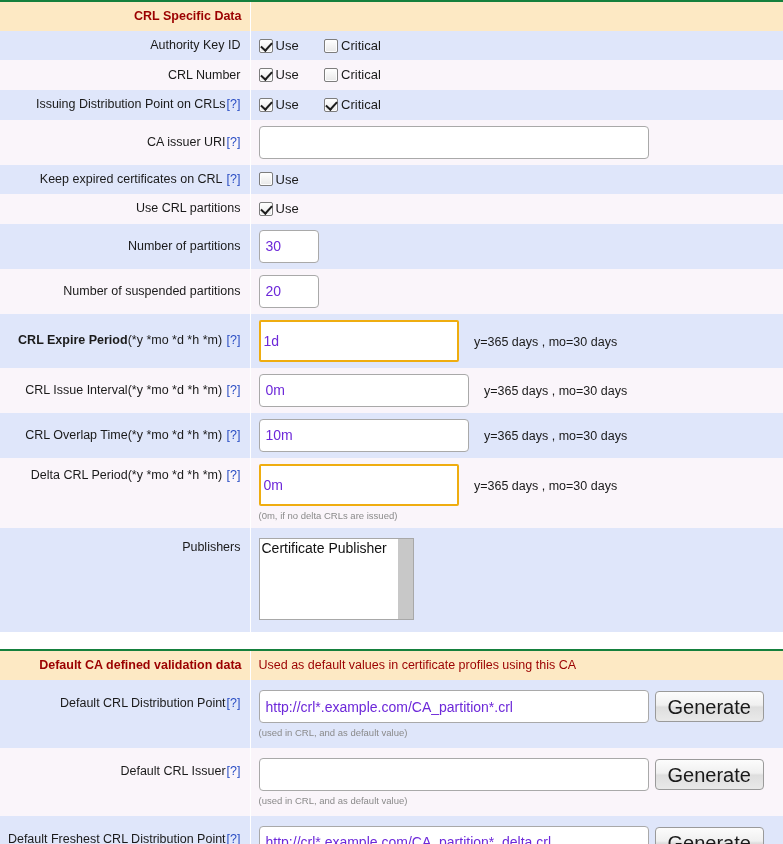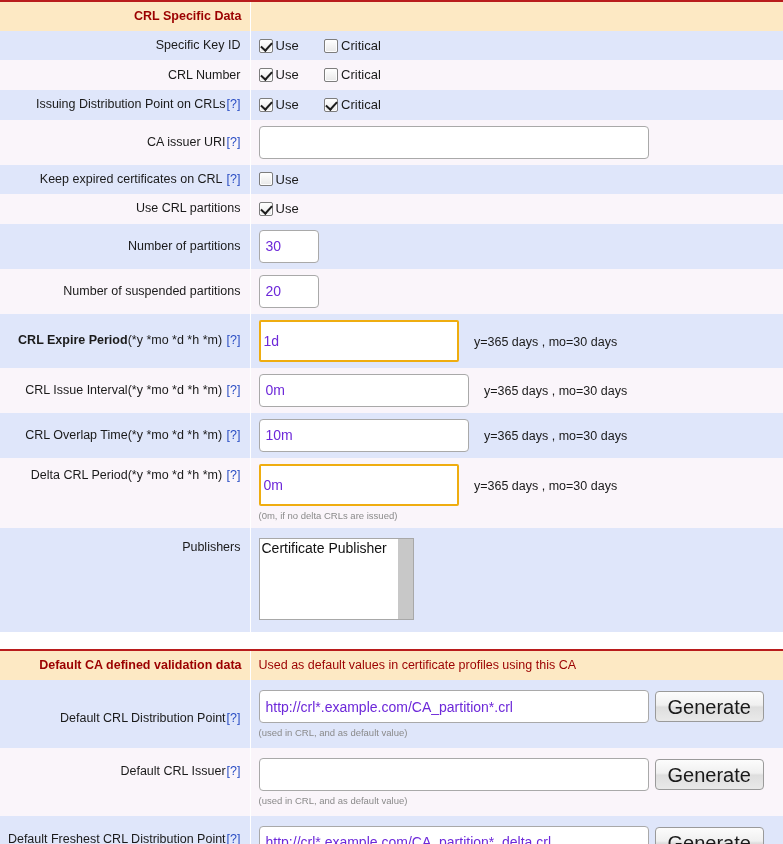--- a/index.html
+++ b/index.html
@@ -20,21 +20,21 @@
     table-layout: fixed;
   }
   table.form col.c-label { width: 250px; }
   table.form col.c-field { width: 533px; }
 
   td { padding: 0; vertical-align: middle; }
 
   
   tr.section > td {
     background: #fde9c4;
-    border-top: 2px solid #b91c1c;
+    border-top: 2px solid #15803d;
     height: 26px;
   }
   tr.section td.lab {
     text-align: right;
     padding-right: 8px;
     color: #9b0000;
     font-weight: bold;
     font-size: 12.5px;
     border-right: 1px solid #ffffff;
   }
@@ -193,21 +193,21 @@
       <col class="c-field">
     </colgroup>
   <tbody>
 
   <tr class="section">
     <td class="lab">CRL Specific Data</td>
     <td class="fld"></td>
   </tr>
 
   <tr class="row-a">
-    <td class="lab">Specific Key ID</td>
+    <td class="lab">Authority Key ID</td>
     <td class="fld">
       <span class="cbwrap">
         <span class="cbox checked"></span>
         <span class="cblabel">Use</span>
       </span>
       <span class="cbwrap">
         <span class="cbox"></span>
         <span class="cblabel">Critical</span>
       </span>
     </td>
@@ -331,21 +331,21 @@
     <td></td>
     <td></td>
   </tr>
 
   <tr class="section">
     <td class="lab">Default CA defined validation data</td>
     <td class="fld">Used as default values in certificate profiles using this CA</td>
   </tr>
 
   <tr class="row-a">
-    <td class="lab" style="vertical-align:top;padding-top:30px;"><span>Default CRL Distribution Point</span><a class="help" href="#">[?]</a></td>
+    <td class="lab" style="vertical-align:top;padding-top:15px;"><span>Default CRL Distribution Point</span><a class="help" href="#">[?]</a></td>
     <td class="fld" style="padding-top:10px;padding-bottom:8px;">
       <div class="fieldrow">
         <input class="txt plain w390" type="text" value="http://crl*.example.com/CA_partition*.crl" style="">
         <button class="gen" type="button">Generate</button>
       </div>
       <span class="sub-note">(used in CRL, and as default value)</span>
     </td>
   </tr>
 
   <tr class="row-b">

